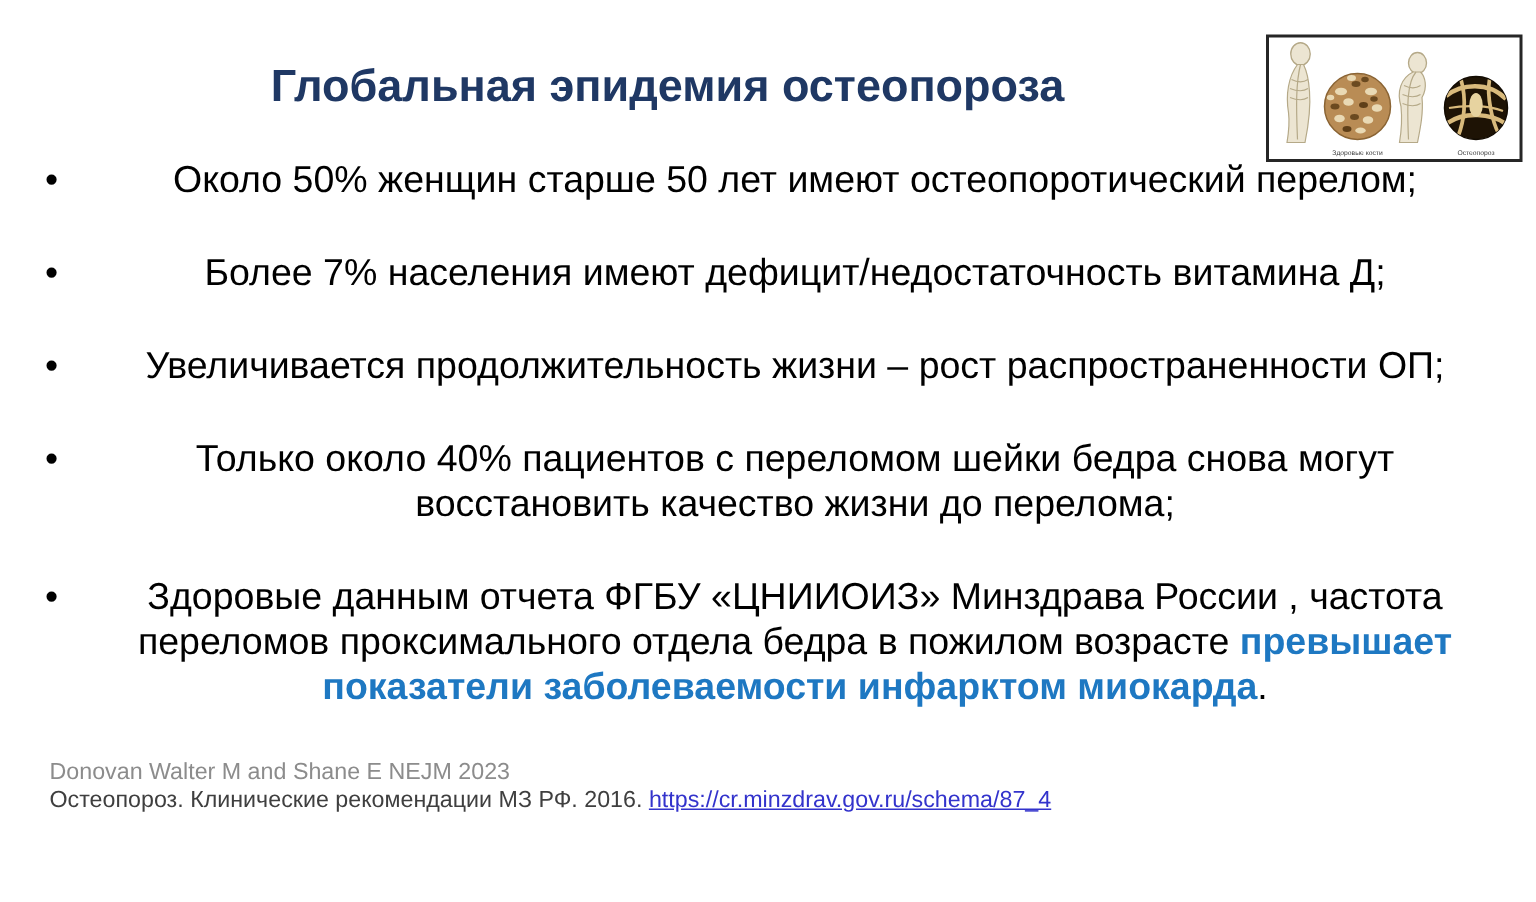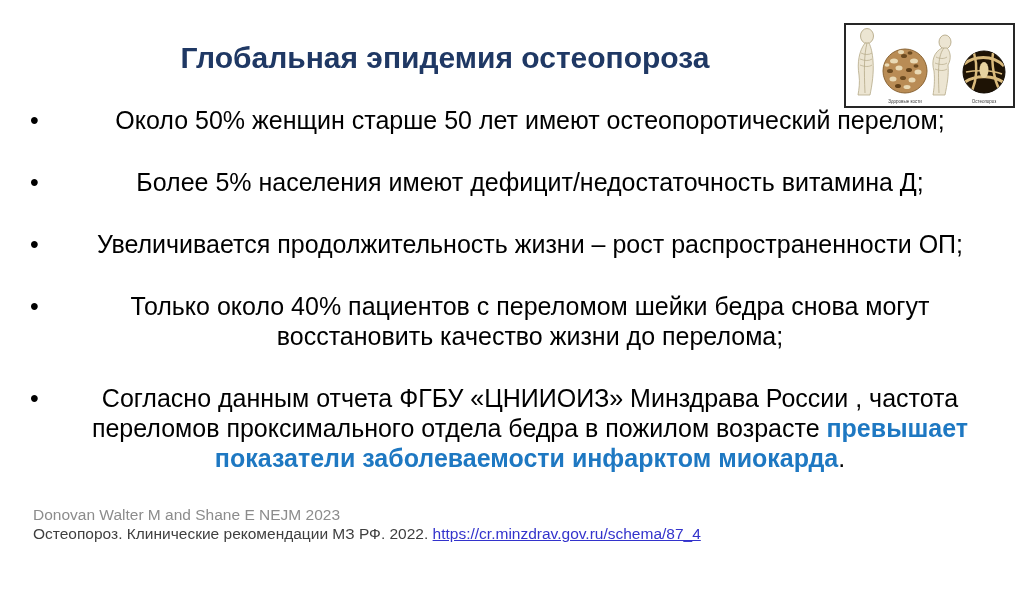--- a/index.html
+++ b/index.html
@@ -163,34 +163,34 @@
     </svg>
   </figure>
 
   <ul class="bullets">
     <li class="bullet">
       <span class="marker">•</span>
       <span class="btext">Около 50% женщин старше 50 лет имеют остеопоротический перелом;</span>
     </li>
     <li class="bullet">
       <span class="marker">•</span>
-      <span class="btext">Более 5% населения имеют дефицит/недостаточность витамина Д;</span>
+      <span class="btext">Более 7% населения имеют дефицит/недостаточность витамина Д;</span>
     </li>
     <li class="bullet">
       <span class="marker">•</span>
       <span class="btext">Увеличивается продолжительность жизни – рост распространенности ОП;</span>
     </li>
     <li class="bullet">
       <span class="marker">•</span>
       <span class="btext">Только около 40% пациентов с переломом шейки бедра снова могут восстановить качество жизни до перелома;</span>
     </li>
     <li class="bullet">
       <span class="marker">•</span>
-      <span class="btext"><span>Согласно данным отчета ФГБУ «ЦНИИОИЗ» Минздрава России , частота переломов проксимального отдела бедра в пожилом возрасте </span><span class="hl">превышает показатели заболеваемости инфарктом миокарда</span><span>.</span></span>
+      <span class="btext"><span>Здоровые данным отчета ФГБУ «ЦНИИОИЗ» Минздрава России , частота переломов проксимального отдела бедра в пожилом возрасте </span><span class="hl">превышает показатели заболеваемости инфарктом миокарда</span><span>.</span></span>
     </li>
   </ul>
 
   <div class="refs">
     <p class="ref ref-light">Donovan Walter M and Shane E NEJM 2023</p>
-    <p class="ref"><span>Остеопороз. Клинические рекомендации МЗ РФ. 2022. </span><a class="ref-link" href="#">https://cr.minzdrav.gov.ru/schema/87_4</a></p>
+    <p class="ref"><span>Остеопороз. Клинические рекомендации МЗ РФ. 2016. </span><a class="ref-link" href="#">https://cr.minzdrav.gov.ru/schema/87_4</a></p>
   </div>
 
 </div>
 
 </body></html>

